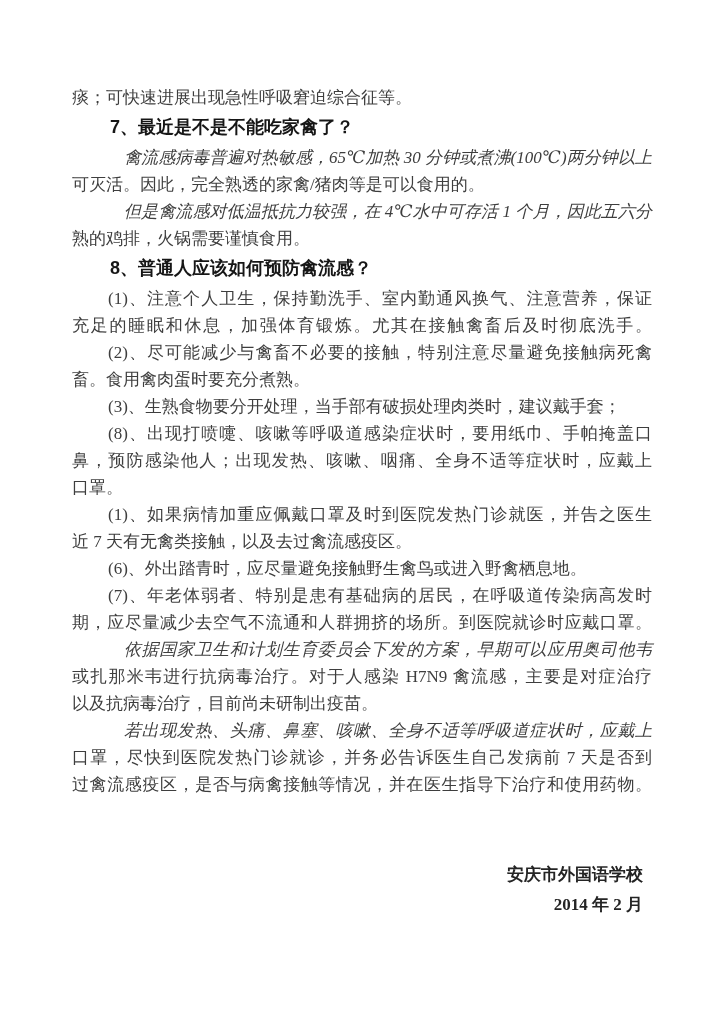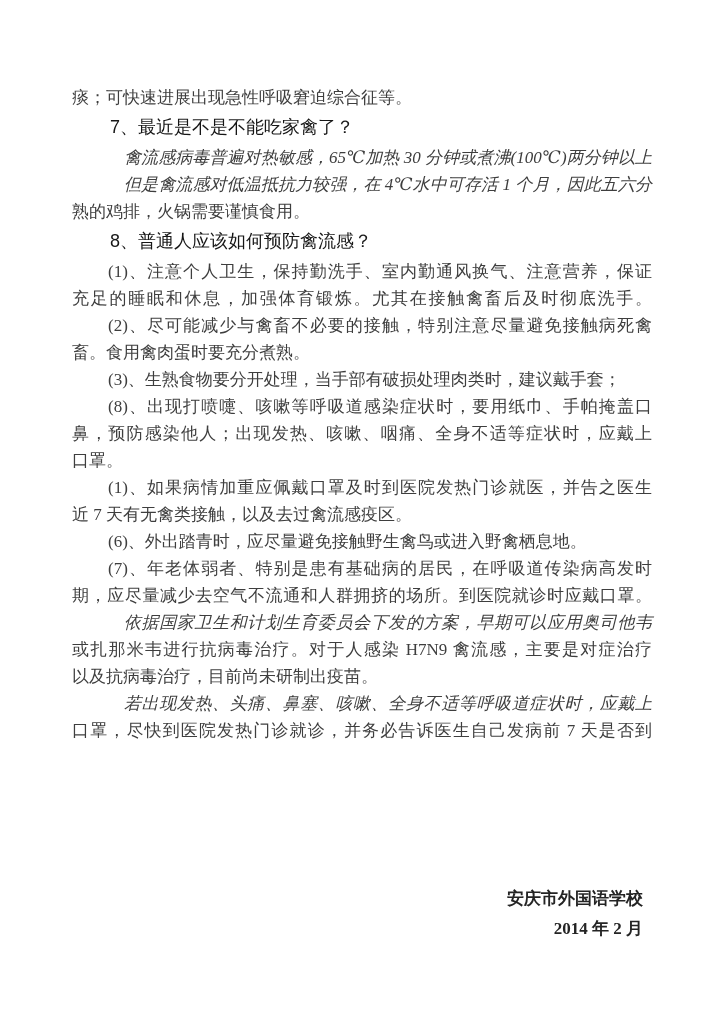--- a/index.html
+++ b/index.html
@@ -26,46 +26,46 @@
     color: #3e3e3e;
   }
   .line.full {
     text-align: justify;
     text-align-last: justify;
   }
   .ind-num { text-indent: 36px; }
   .ind-cjk { text-indent: 52px; font-style: italic; }
   .heading {
     font-family: "Liberation Sans", "DejaVu Sans", sans-serif;
-    font-weight: 400;
+    font-weight: 700;
     font-size: 18px;
     line-height: 27px;
     color: #161616;
     text-indent: 38px;
     margin: 3px 0;
   }
   .footer {
     position: absolute;
     right: 81px; top: 860px;
     text-align: right;
     font-weight: 700;
     font-size: 17px;
     line-height: 30px;
     color: #242424;
-    margin-top: 24px;
   }
 </style>
 </head>
 <body>
 
 <div class="page">
   <div class="doc">
       <div class="line">痰；可快速进展出现急性呼吸窘迫综合征等。</div>
       <div class="line heading">7、最近是不是不能吃家禽了？</div>
       <div class="line ind-cjk full">禽流感病毒普遍对热敏感，65℃加热 30 分钟或煮沸(100℃)两分钟以上</div>
+      <div class="line">可灭活。因此，完全熟透的家禽/猪肉等是可以食用的。</div>
       <div class="line ind-cjk full">但是禽流感对低温抵抗力较强，在 4℃水中可存活 1 个月，因此五六分</div>
       <div class="line">熟的鸡排，火锅需要谨慎食用。</div>
       <div class="line heading">8、普通人应该如何预防禽流感？</div>
       <div class="line ind-num full">(1)、注意个人卫生，保持勤洗手、室内勤通风换气、注意营养，保证</div>
       <div class="line full">充足的睡眠和休息，加强体育锻炼。尤其在接触禽畜后及时彻底洗手。</div>
       <div class="line ind-num full">(2)、尽可能减少与禽畜不必要的接触，特别注意尽量避免接触病死禽</div>
       <div class="line">畜。食用禽肉蛋时要充分煮熟。</div>
       <div class="line ind-num">(3)、生熟食物要分开处理，当手部有破损处理肉类时，建议戴手套；</div>
       <div class="line ind-num full">(8)、出现打喷嚏、咳嗽等呼吸道感染症状时，要用纸巾、手帕掩盖口</div>
       <div class="line full">鼻，预防感染他人；出现发热、咳嗽、咽痛、全身不适等症状时，应戴上</div>
@@ -73,18 +73,19 @@
       <div class="line ind-num full">(1)、如果病情加重应佩戴口罩及时到医院发热门诊就医，并告之医生</div>
       <div class="line">近 7 天有无禽类接触，以及去过禽流感疫区。</div>
       <div class="line ind-num">(6)、外出踏青时，应尽量避免接触野生禽鸟或进入野禽栖息地。</div>
       <div class="line ind-num full">(7)、年老体弱者、特别是患有基础病的居民，在呼吸道传染病高发时</div>
       <div class="line full">期，应尽量减少去空气不流通和人群拥挤的场所。到医院就诊时应戴口罩。</div>
       <div class="line ind-cjk full">依据国家卫生和计划生育委员会下发的方案，早期可以应用奥司他韦</div>
       <div class="line full">或扎那米韦进行抗病毒治疗。对于人感染 H7N9 禽流感，主要是对症治疗</div>
       <div class="line">以及抗病毒治疗，目前尚未研制出疫苗。</div>
       <div class="line ind-cjk full">若出现发热、头痛、鼻塞、咳嗽、全身不适等呼吸道症状时，应戴上</div>
       <div class="line full">口罩，尽快到医院发热门诊就诊，并务必告诉医生自己发病前 7 天是否到</div>
+      <div class="line full">过禽流感疫区，是否与病禽接触等情况，并在医生指导下治疗和使用药物。</div>
     </div>
   <div class="footer">
     <div>安庆市外国语学校</div>
     <div>2014 年 2 月</div>
   </div>
 </div>
 
 </body></html>

